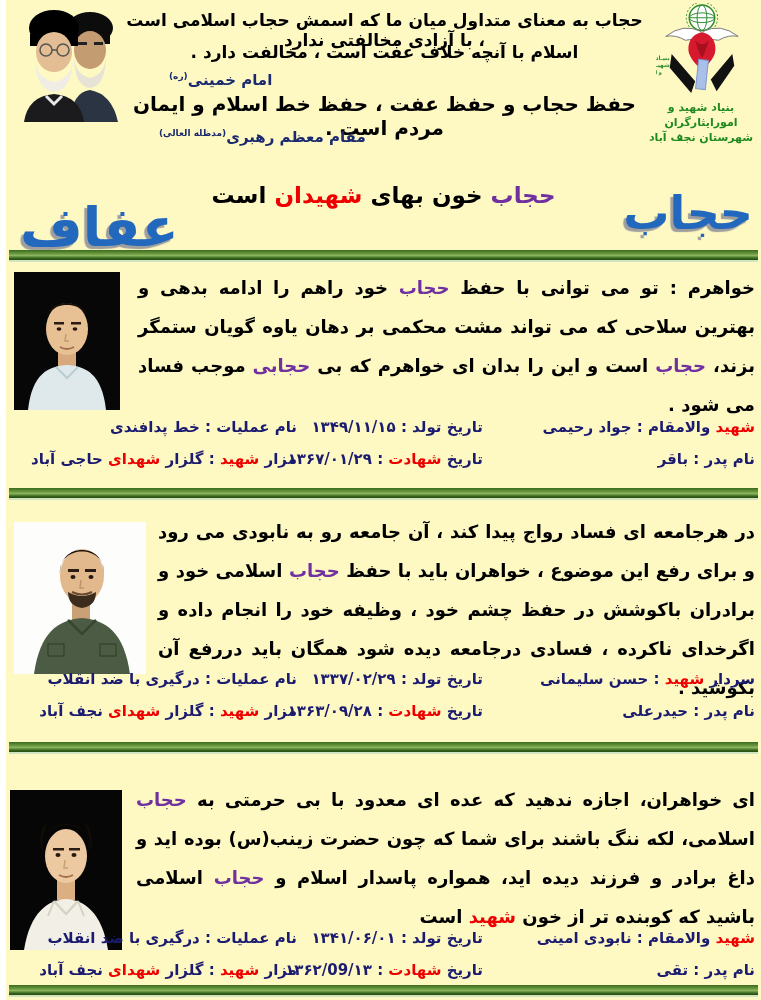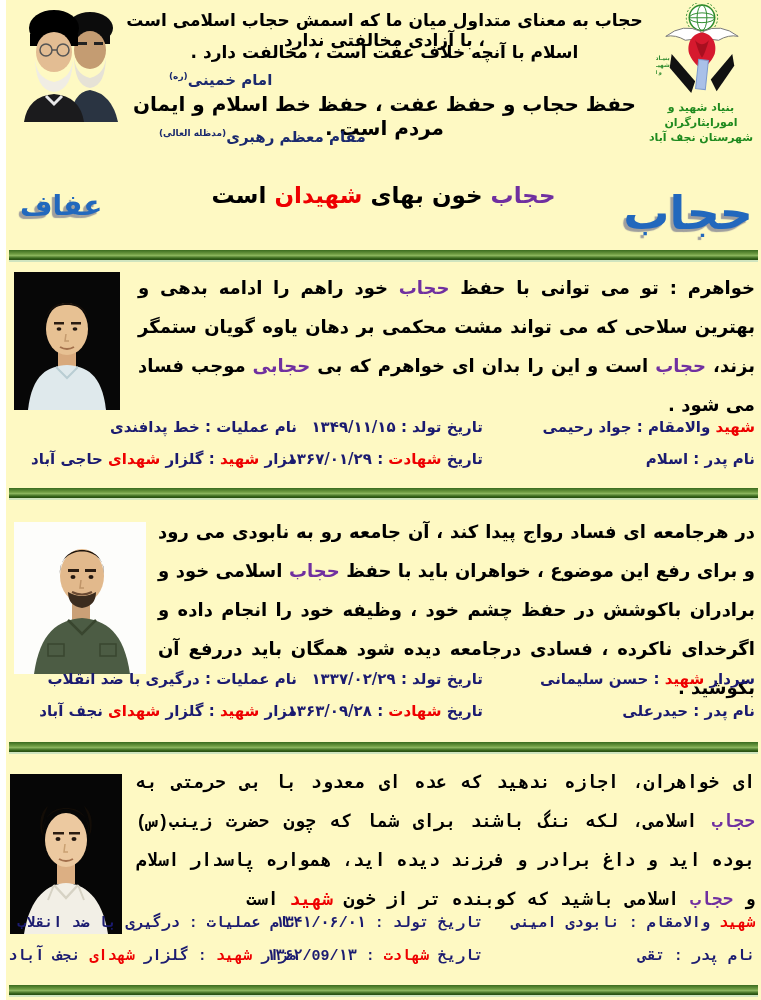--- a/index.html
+++ b/index.html
@@ -17,33 +17,33 @@
   .h-line1 { position:absolute; top:10px; left:120px; right:118px; text-align:center; font-size:17px; }
   .h-line2 { position:absolute; top:42px; left:120px; right:118px; text-align:center; font-size:17px; }
   .h-attr1 { position:absolute; top:71px; left:163px; color:#1b2a6e; font-size:15px; }
   .h-line3 { position:absolute; top:92px; left:120px; right:118px; text-align:center; font-size:20px; }
   .h-attr2 { position:absolute; top:128px; left:133px; color:#1b2a6e; font-size:15px;margin-left:20px; }
   sup { font-size:9px; }
   
   .banner-title { position:absolute; top:182px; left:110px; right:110px; text-align:center; font-size:23px; }
   .big-word { position:absolute; color:#2268bd; text-shadow:-3px 3px 1px #9e9e9e; letter-spacing:1px; }
   .big-word.right { right:8px; top:186px; font-size:46px; }
-  .big-word.left  { left:14px; top:189px; font-size:28px; }
+  .big-word.left  { left:14px; top:196px; font-size:54px; }
   
   .divider {
     position:absolute; left:3px; right:3px; height:10px;
     background:linear-gradient(to bottom,#3a6b1e 0%,#6f9c42 40%,#8ab45d 55%,#38671c 82%,#244a10 100%);
     border-bottom:2px solid #cfe4bf;
   }
   .d1 { top:250px; } .d2 { top:488px; } .d3 { top:742px; } .d4 { top:985px; }
   
   .section { position:absolute; left:0; right:0; }
   .s1 { top:260px; height:228px; }
   .s2 { top:498px; height:244px; }
-  .s3 { top:752px; height:233px;font-family:Liberation Mono, monospace; }
+  .s3 { top:768px; height:233px; }
   .photo { position:absolute; }
   .s1 .photo { left:8px; top:12px; width:106px; height:138px; }
   .s2 .photo { left:8px; top:24px; width:132px; height:152px; }
   .s3 .photo { left:4px;  top:22px; width:112px; height:160px; }
   .quote { position:absolute; top:8px; right:6px; font-size:18px; line-height:39px; text-align:justify; margin:0; }
   .s1 .quote { left:132px; }
   .s2 .quote { left:152px; top:14px; }
   .s3 .quote { left:130px; top:12px; }
   .details {
     position:absolute; right:6px; left:6px;
@@ -142,21 +142,21 @@
       <path d="M52 62 L51 69 L55 69" fill="none" stroke="#c49a6e" stroke-width="1.5"></path>
       <path d="M46 75 Q53 79 60 75" fill="none" stroke="#a3704c" stroke-width="2"></path>
       <path d="M14 138 C18 102 34 94 53 93 C72 94 88 102 92 138 Z" fill="#dfe9ec"></path>
       <path d="M42 95 L53 106 L64 95" fill="none" stroke="#b9cdd3" stroke-width="2"></path>
     </svg>
     <p class="quote"><span>خواهرم : تو می توانی با حفظ </span><span style="color: rgb(112, 48, 160);">حجاب</span><span> خود راهم را ادامه بدهی و بهترین سلاحی که می تواند مشت محکمی بر دهان یاوه گویان ستمگر بزند، </span><span style="color: rgb(112, 48, 160);">حجاب</span><span> است و این را بدان ای خواهرم که بی </span><span style="color: rgb(112, 48, 160);">حجابی</span><span> موجب فساد می شود .</span></p>
     <div class="details">
       <div class="cell"><span style="color: rgb(238, 0, 0);">شهید</span><span> والامقام : جواد رحیمی</span></div>
       <div class="cell mid"><span>تاریخ تولد : ۱۳۴۹/۱۱/۱۵</span></div>
       <div class="cell endc"><span>نام عملیات : خط پدافندی</span></div>
-      <div class="cell"><span>نام پدر : اسلام</span></div>
+      <div class="cell"><span>نام پدر : باقر</span></div>
       <div class="cell mid"><span>تاریخ </span><span style="color: rgb(238, 0, 0);">شهادت</span><span> : ۱۳۶۷/۰۱/۲۹</span></div>
       <div class="cell endc"><span>مزار </span><span style="color: rgb(238, 0, 0);">شهید</span><span> : گلزار </span><span style="color: rgb(238, 0, 0);">شهدای</span><span> حاجی آباد</span></div>
     </div>
   </div>
   <div class="divider d2"></div>
 
   <div class="section s2">
     <svg class="photo" viewBox="0 0 132 152" aria-hidden="true">
       <rect width="132" height="152" fill="#fdfdfb"></rect>
       <rect x="58" y="78" width="18" height="20" fill="#caa077"></rect>

